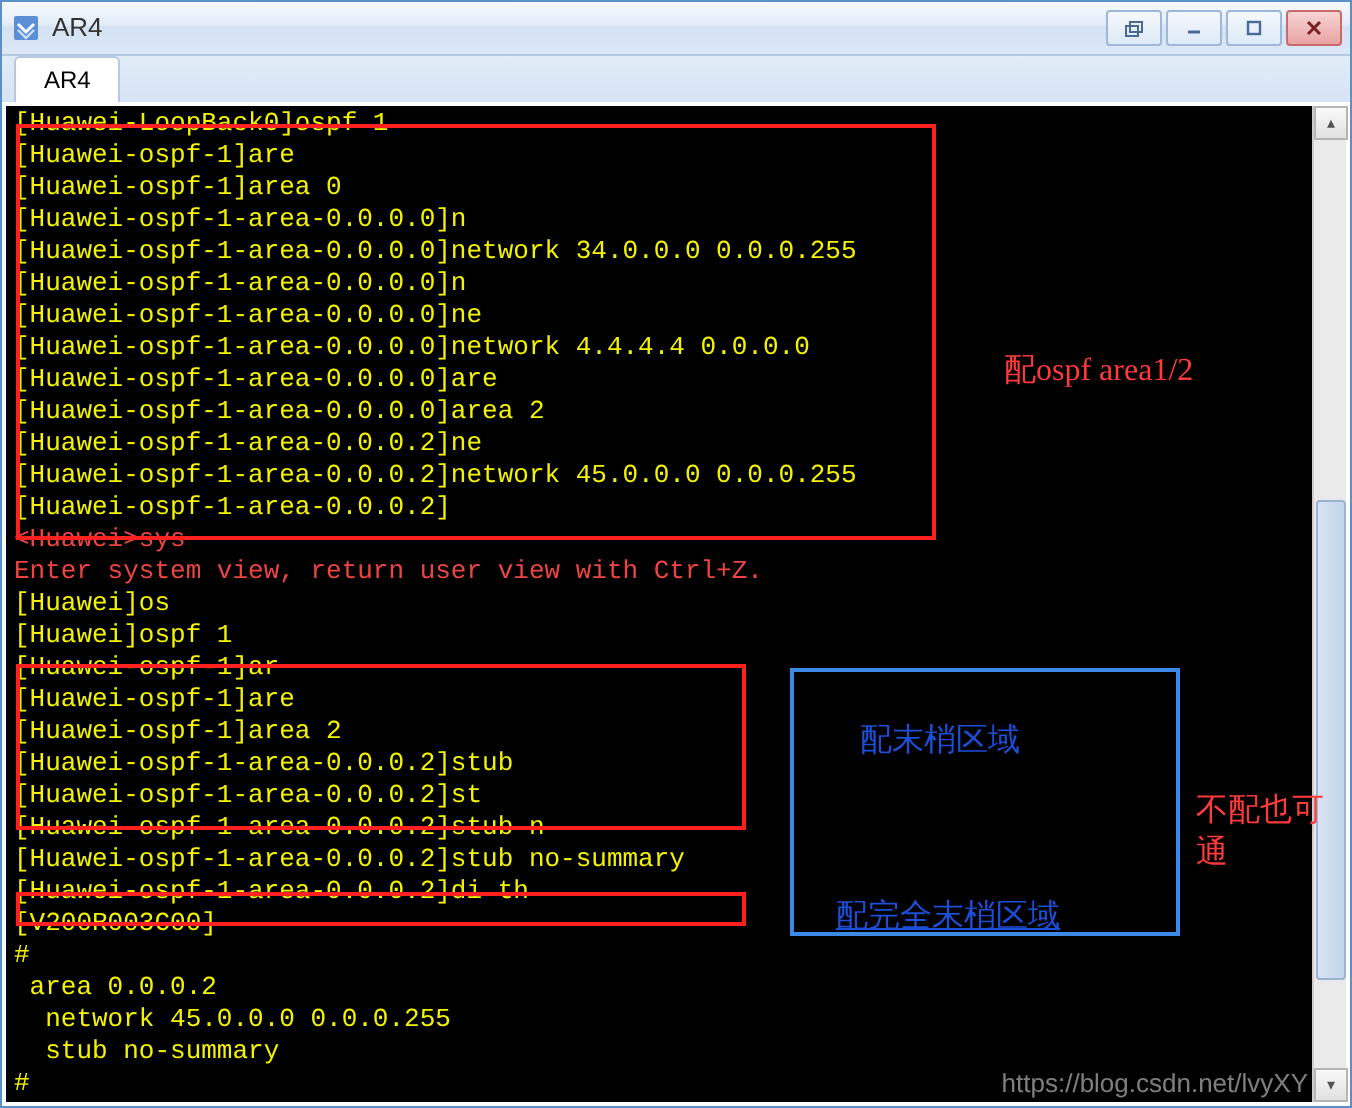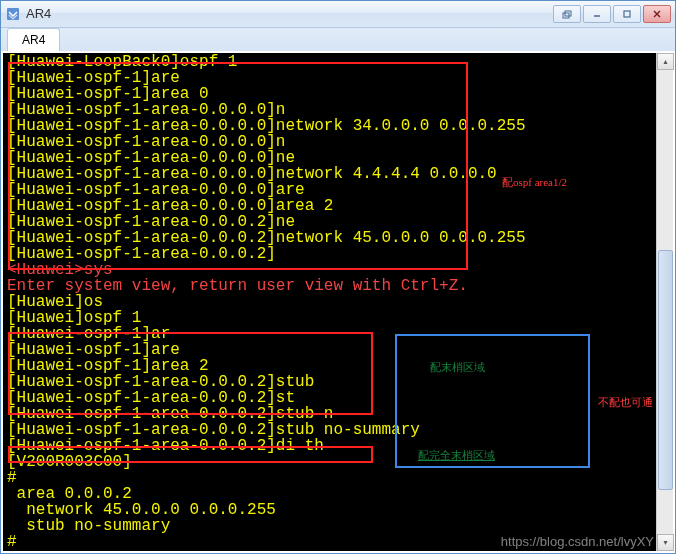--- a/index.html
+++ b/index.html
@@ -87,21 +87,21 @@
     }
     .terminal {
       flex: 1;
       background: #000;
       position: relative;
       overflow: hidden;
     }
     .terminal-inner {
       padding: 1px 4px;
       font-family: "Courier New", monospace;
-      font-size: 16px;
+      font-size: 13px;
       line-height: 16px;
       white-space: pre;
       color: #b0b0b0;
     }
     .y { color: #f3f300; }
     .w { color: #ef4444; }
     .scrollbar {
       width: 17px;
       background: #f0f0f0;
       border-left: 1px solid #ccc;
@@ -160,28 +160,28 @@
     .box-blue {
       border: 2px solid #3c8ae6;
       left: 395px;
       top: 334px;
       width: 195px;
       height: 134px;
     }
     .anno {
       position: absolute;
       font-family: "SimSun", "Songti SC", serif;
-      font-size: 11px;
+      font-size: 16px;
       pointer-events: none;
     }
     .anno-red { color: #ff3a3a; }
-    .anno-blue { color: #15803d; }
+    .anno-blue { color: #1d4ed8; }
     .anno1 { left: 502px; top: 175px; }
     .anno2 { left: 430px; top: 360px; }
-    .anno3 { left: 598px; top: 395px; text-align: right; }
+    .anno3 { left: 598px; top: 395px; }
     .anno4 { left: 418px; top: 448px; text-decoration: underline; }
     .watermark {
       position: absolute;
       right: 22px;
       bottom: 5px;
       color: rgba(230,230,230,0.55);
       font-size: 13px;
       font-family: Arial, sans-serif;
       pointer-events: none;
       padding-left: 21px;

